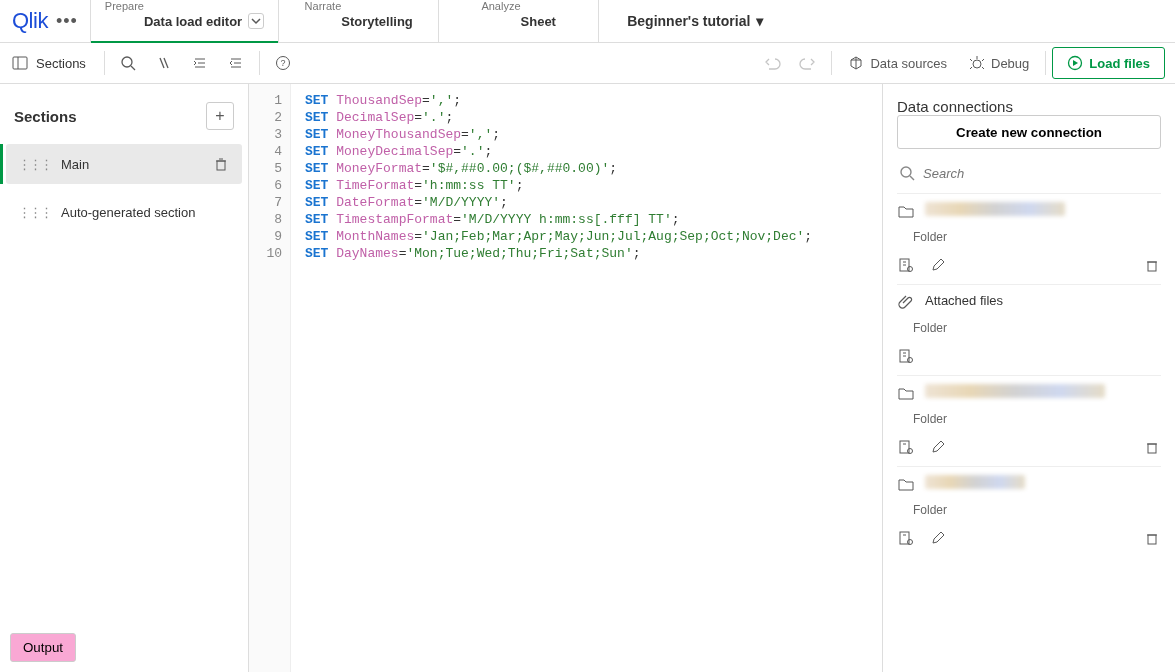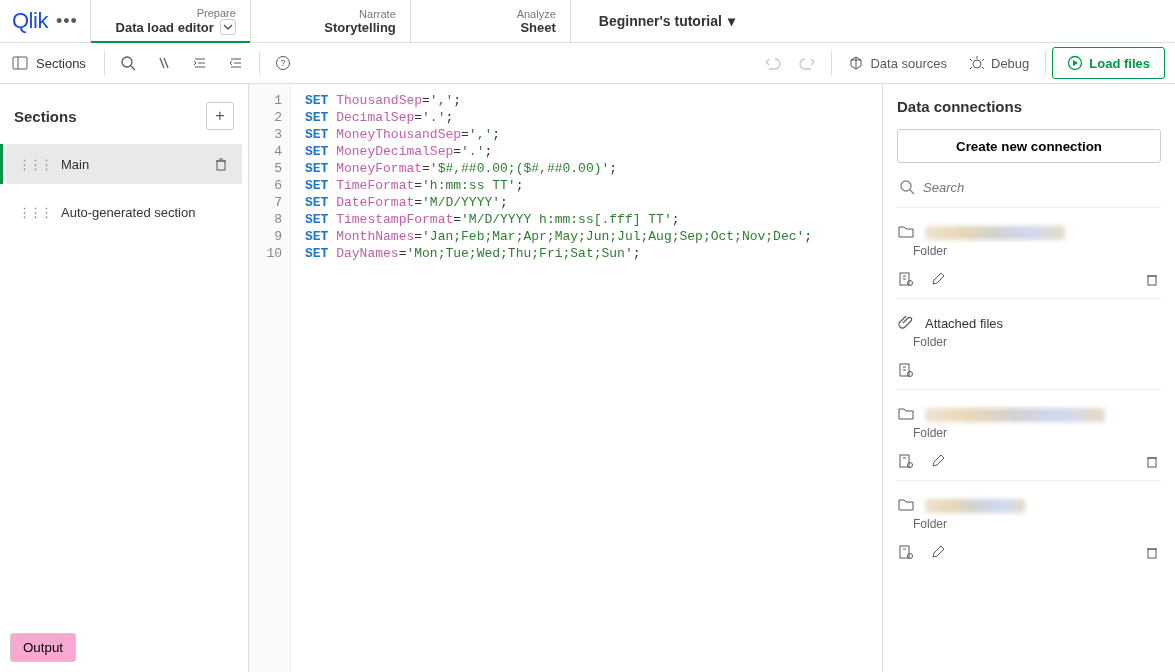--- a/index.html
+++ b/index.html
@@ -1,21 +1,21 @@
 <!DOCTYPE html>
 <html><head>
 <meta charset="utf-8">
 <style>
 * { box-sizing: border-box; margin: 0; padding: 0; }
 body { font-family: "Segoe UI", Arial, sans-serif; font-size: 13px; color: #333; background: #fff; height: 672px; width: 1175px; overflow: hidden; }
 .topbar { display: flex; align-items: stretch; height: 43px; border-bottom: 1px solid #ddd; }
 .logo-area { display: flex; align-items: center; padding: 0 12px; gap: 8px; }
 .logo { font-size: 22px; font-weight: 400; letter-spacing: -0.5px; color: #1d4ed8; }
 .logo-dots { font-size: 18px; color: #595959; letter-spacing: 1px; }
-.nav-tab { border-left: 1px solid #ddd; display: flex; flex-direction: column; justify-content: center; padding: 0 14px; min-width: 160px; position: relative; cursor: pointer; align-items: flex-end; }
+.nav-tab { border-left: 1px solid #ddd; display: flex; flex-direction: row; justify-content: center; padding: 0 14px; min-width: 160px; position: relative; cursor: pointer; }
 .nav-tab.active::after { content: ""; position: absolute; left: 0; right: 0; bottom: -1px; height: 2px; background: #009845; }
 .nav-tab-label { font-size: 11px; color: #777; }
 .nav-tab-title { font-size: 13px; color: #333; font-weight: 600; display: flex; align-items: center; gap: 6px; }
 .nav-tab-title .chev { width: 16px; height: 16px; border: 1px solid #ccc; border-radius: 3px; display: inline-flex; align-items: center; justify-content: center; }
 .nav-spacer { flex: 1; display: flex; align-items: center; border-left: 1px solid #ddd; padding-left: 28px; }
 .app-title { font-weight: 600; font-size: 14px; }
 .app-title .chev-v { margin-left: 6px; }
 
 .toolbar { display: flex; align-items: center; height: 41px; border-bottom: 1px solid #ddd; padding: 0 4px; }
 .tb-left { display: flex; align-items: center; gap: 2px; }
@@ -42,26 +42,26 @@
 .editor { flex: 1; display: flex; font-family: "Consolas", "Courier New", monospace; font-size: 13px; line-height: 17px; }
 .gutter { width: 42px; text-align: right; padding: 8px 8px 0 0; color: #888; border-right: 1px solid #eee; background: #fafafa; }
 .gutter div { height: 17px; }
 .code { flex: 1; padding: 8px 0 0 14px; white-space: pre; }
 .code-line { height: 17px; }
 .kw { color: #1a74d0; font-weight: 600; }
 .var { color: #c060a8; }
 .str { color: #2f7d32; }
 
 .side-right { width: 293px; border-left: 1px solid #ddd; padding: 14px 14px 10px 14px; overflow-y: auto; }
-.side-right h3 { font-size: 15px; font-weight: 700; margin-bottom: 14px; }
+.side-right h3 { font-size: 15px; font-weight: 400; }
 .create-conn { width: 100%; border: 1px solid #ccc; background: #fff; border-radius: 3px; height: 34px; font-weight: 600; cursor: pointer; margin-bottom: 12px; }
 .search-row { display: flex; align-items: center; gap: 8px; color: #888; margin-bottom: 8px; padding: 4px 2px; }
 .search-row input { border: none; outline: none; font-style: italic; font-size: 13px; flex: 1; color: #555; }
 .conn-block { border-top: 1px solid #eee; padding: 8px 0 4px 0; }
-.conn-row1 { display: flex; align-items: flex-end; gap: 10px; height: 24px; }
+.conn-row1 { display: flex; align-items: flex-start; gap: 10px; height: 24px; }
 .conn-name-blur { height: 14px; width: 140px; background: linear-gradient(90deg,#eee3d4,#e8d7b6,#d2d2d2,#cfd8ef,#e5dcc7); filter: blur(2px); border-radius: 2px; }
 .conn-sub { font-size: 12px; color: #666; margin: 4px 0 6px 16px; }
 .conn-actions { display: flex; align-items: center; gap: 14px; height: 30px; }
 .conn-actions .spacer { flex: 1; }
 .icon-sm { width: 18px; height: 18px; display: inline-flex; align-items: center; justify-content: center; color: #666; }
 svg { display: block; }
 </style>
 </head>
 <body>
 

